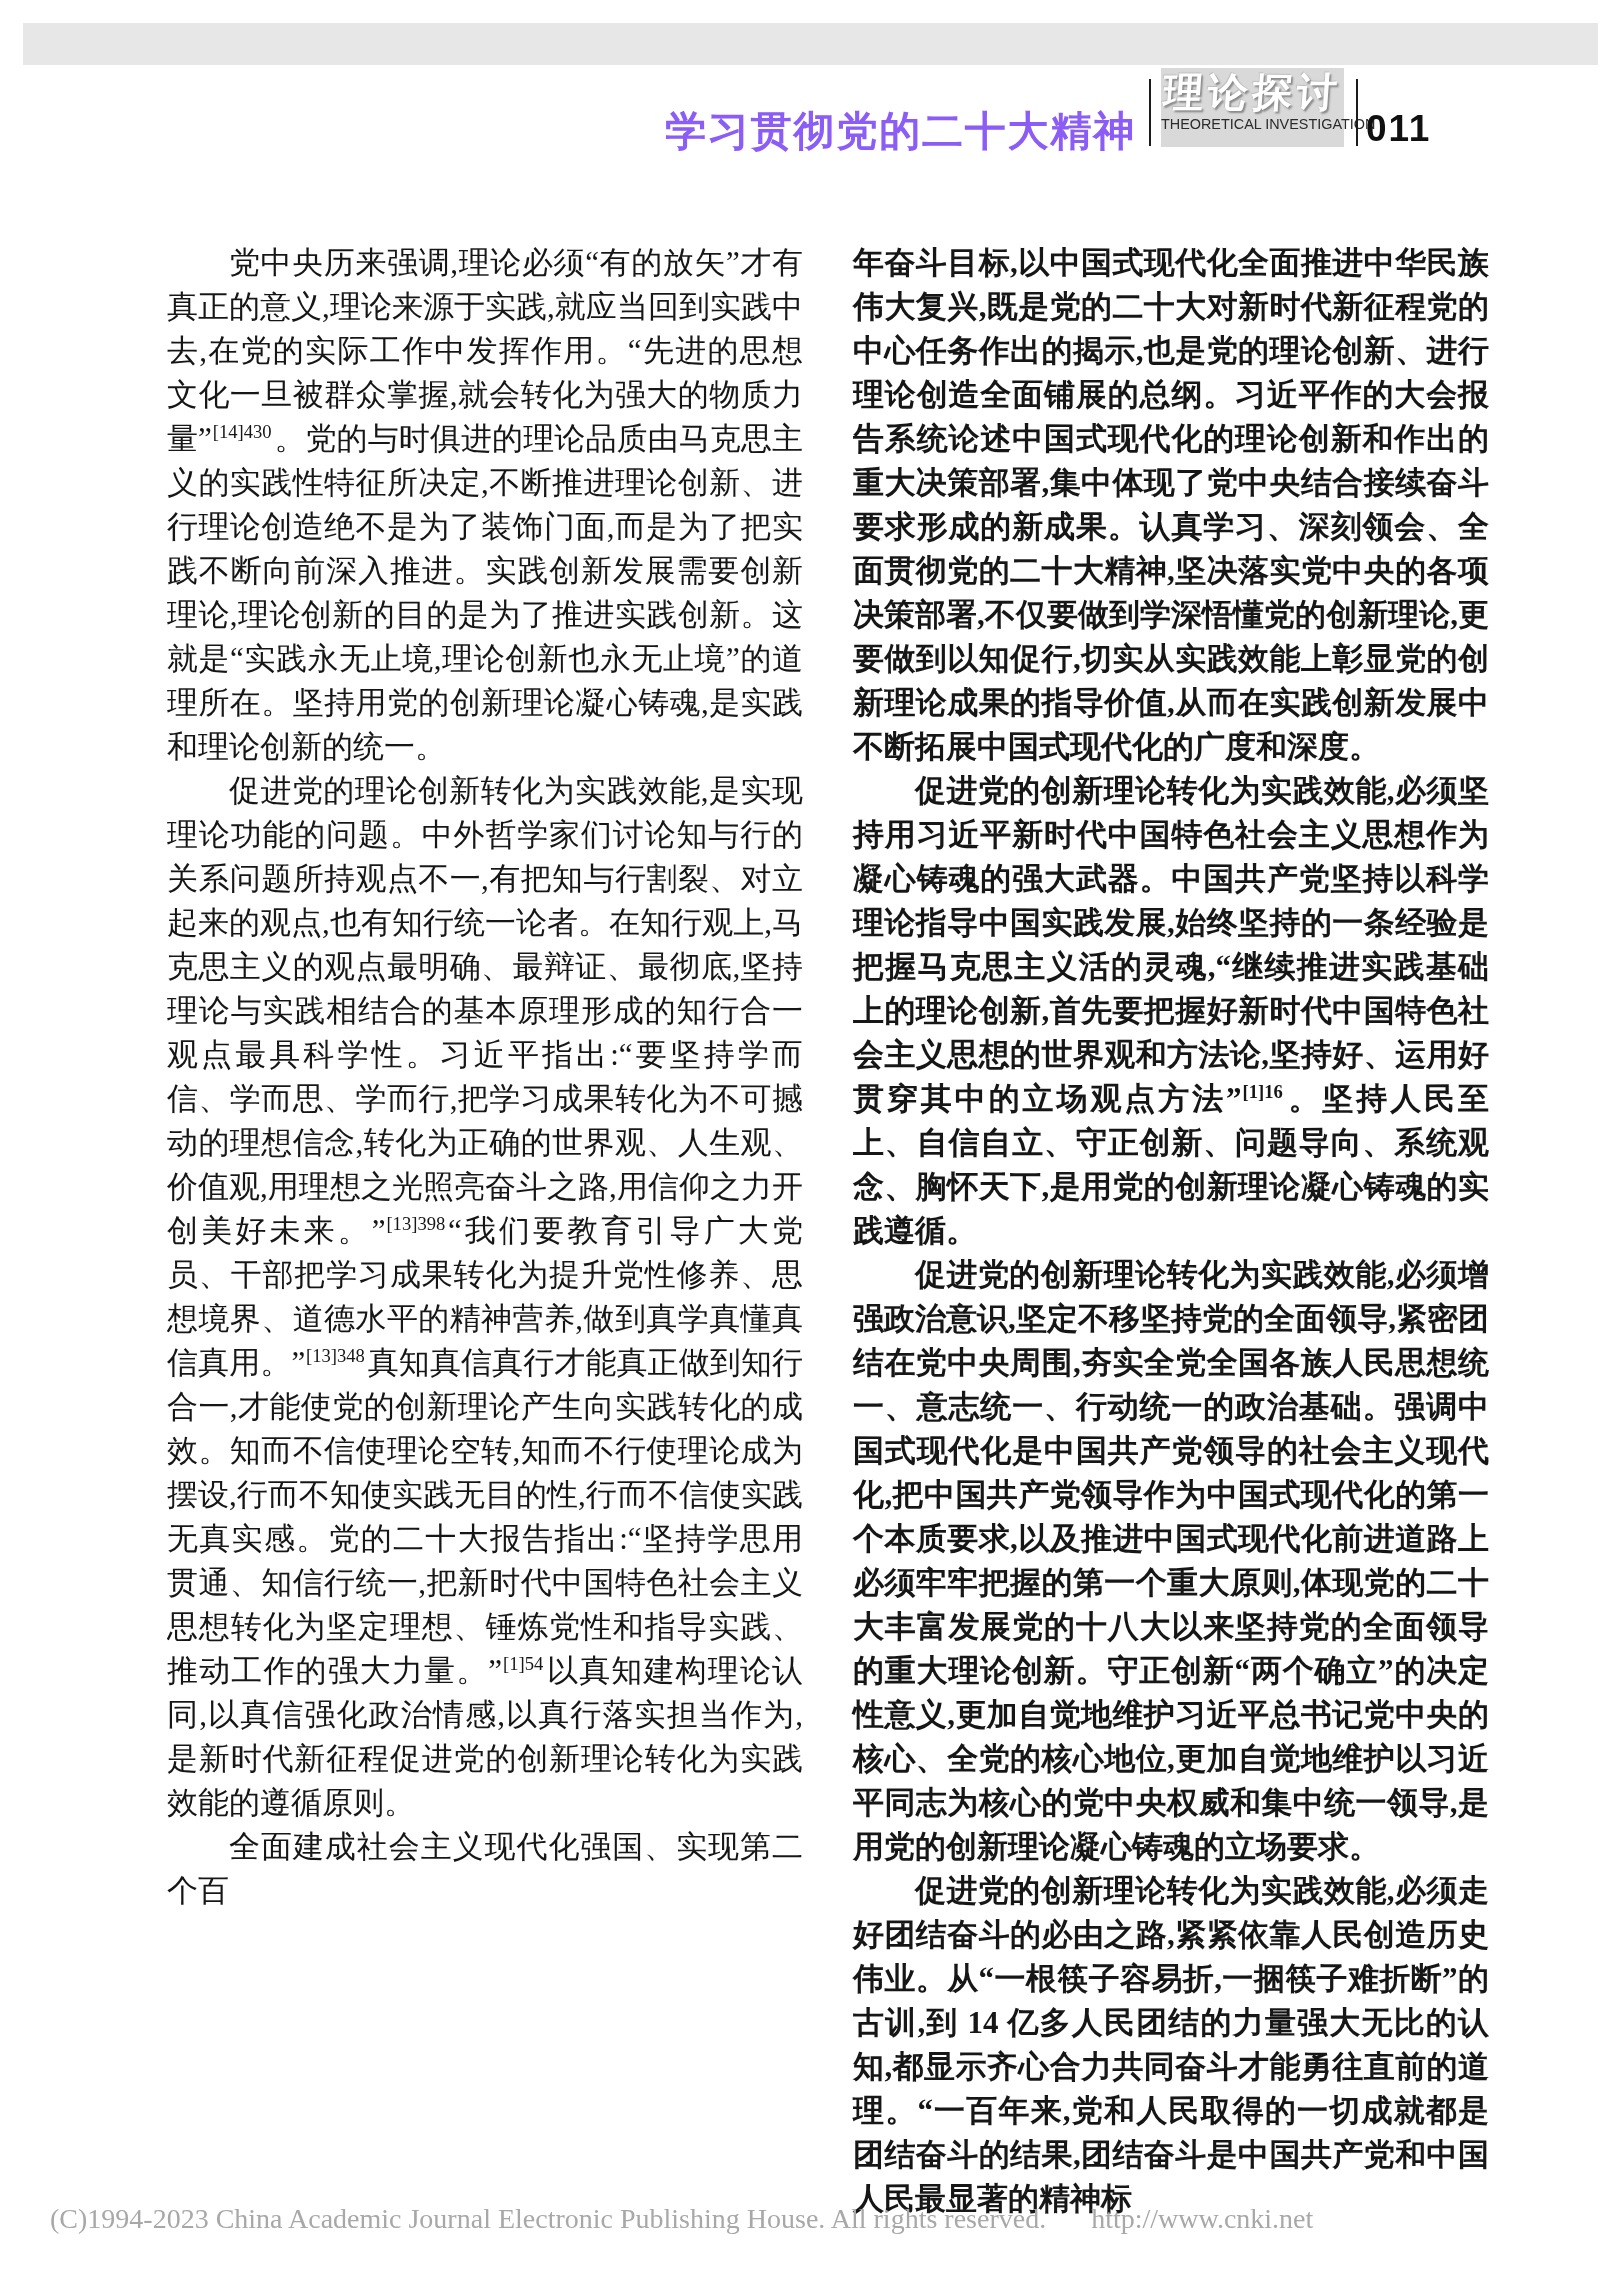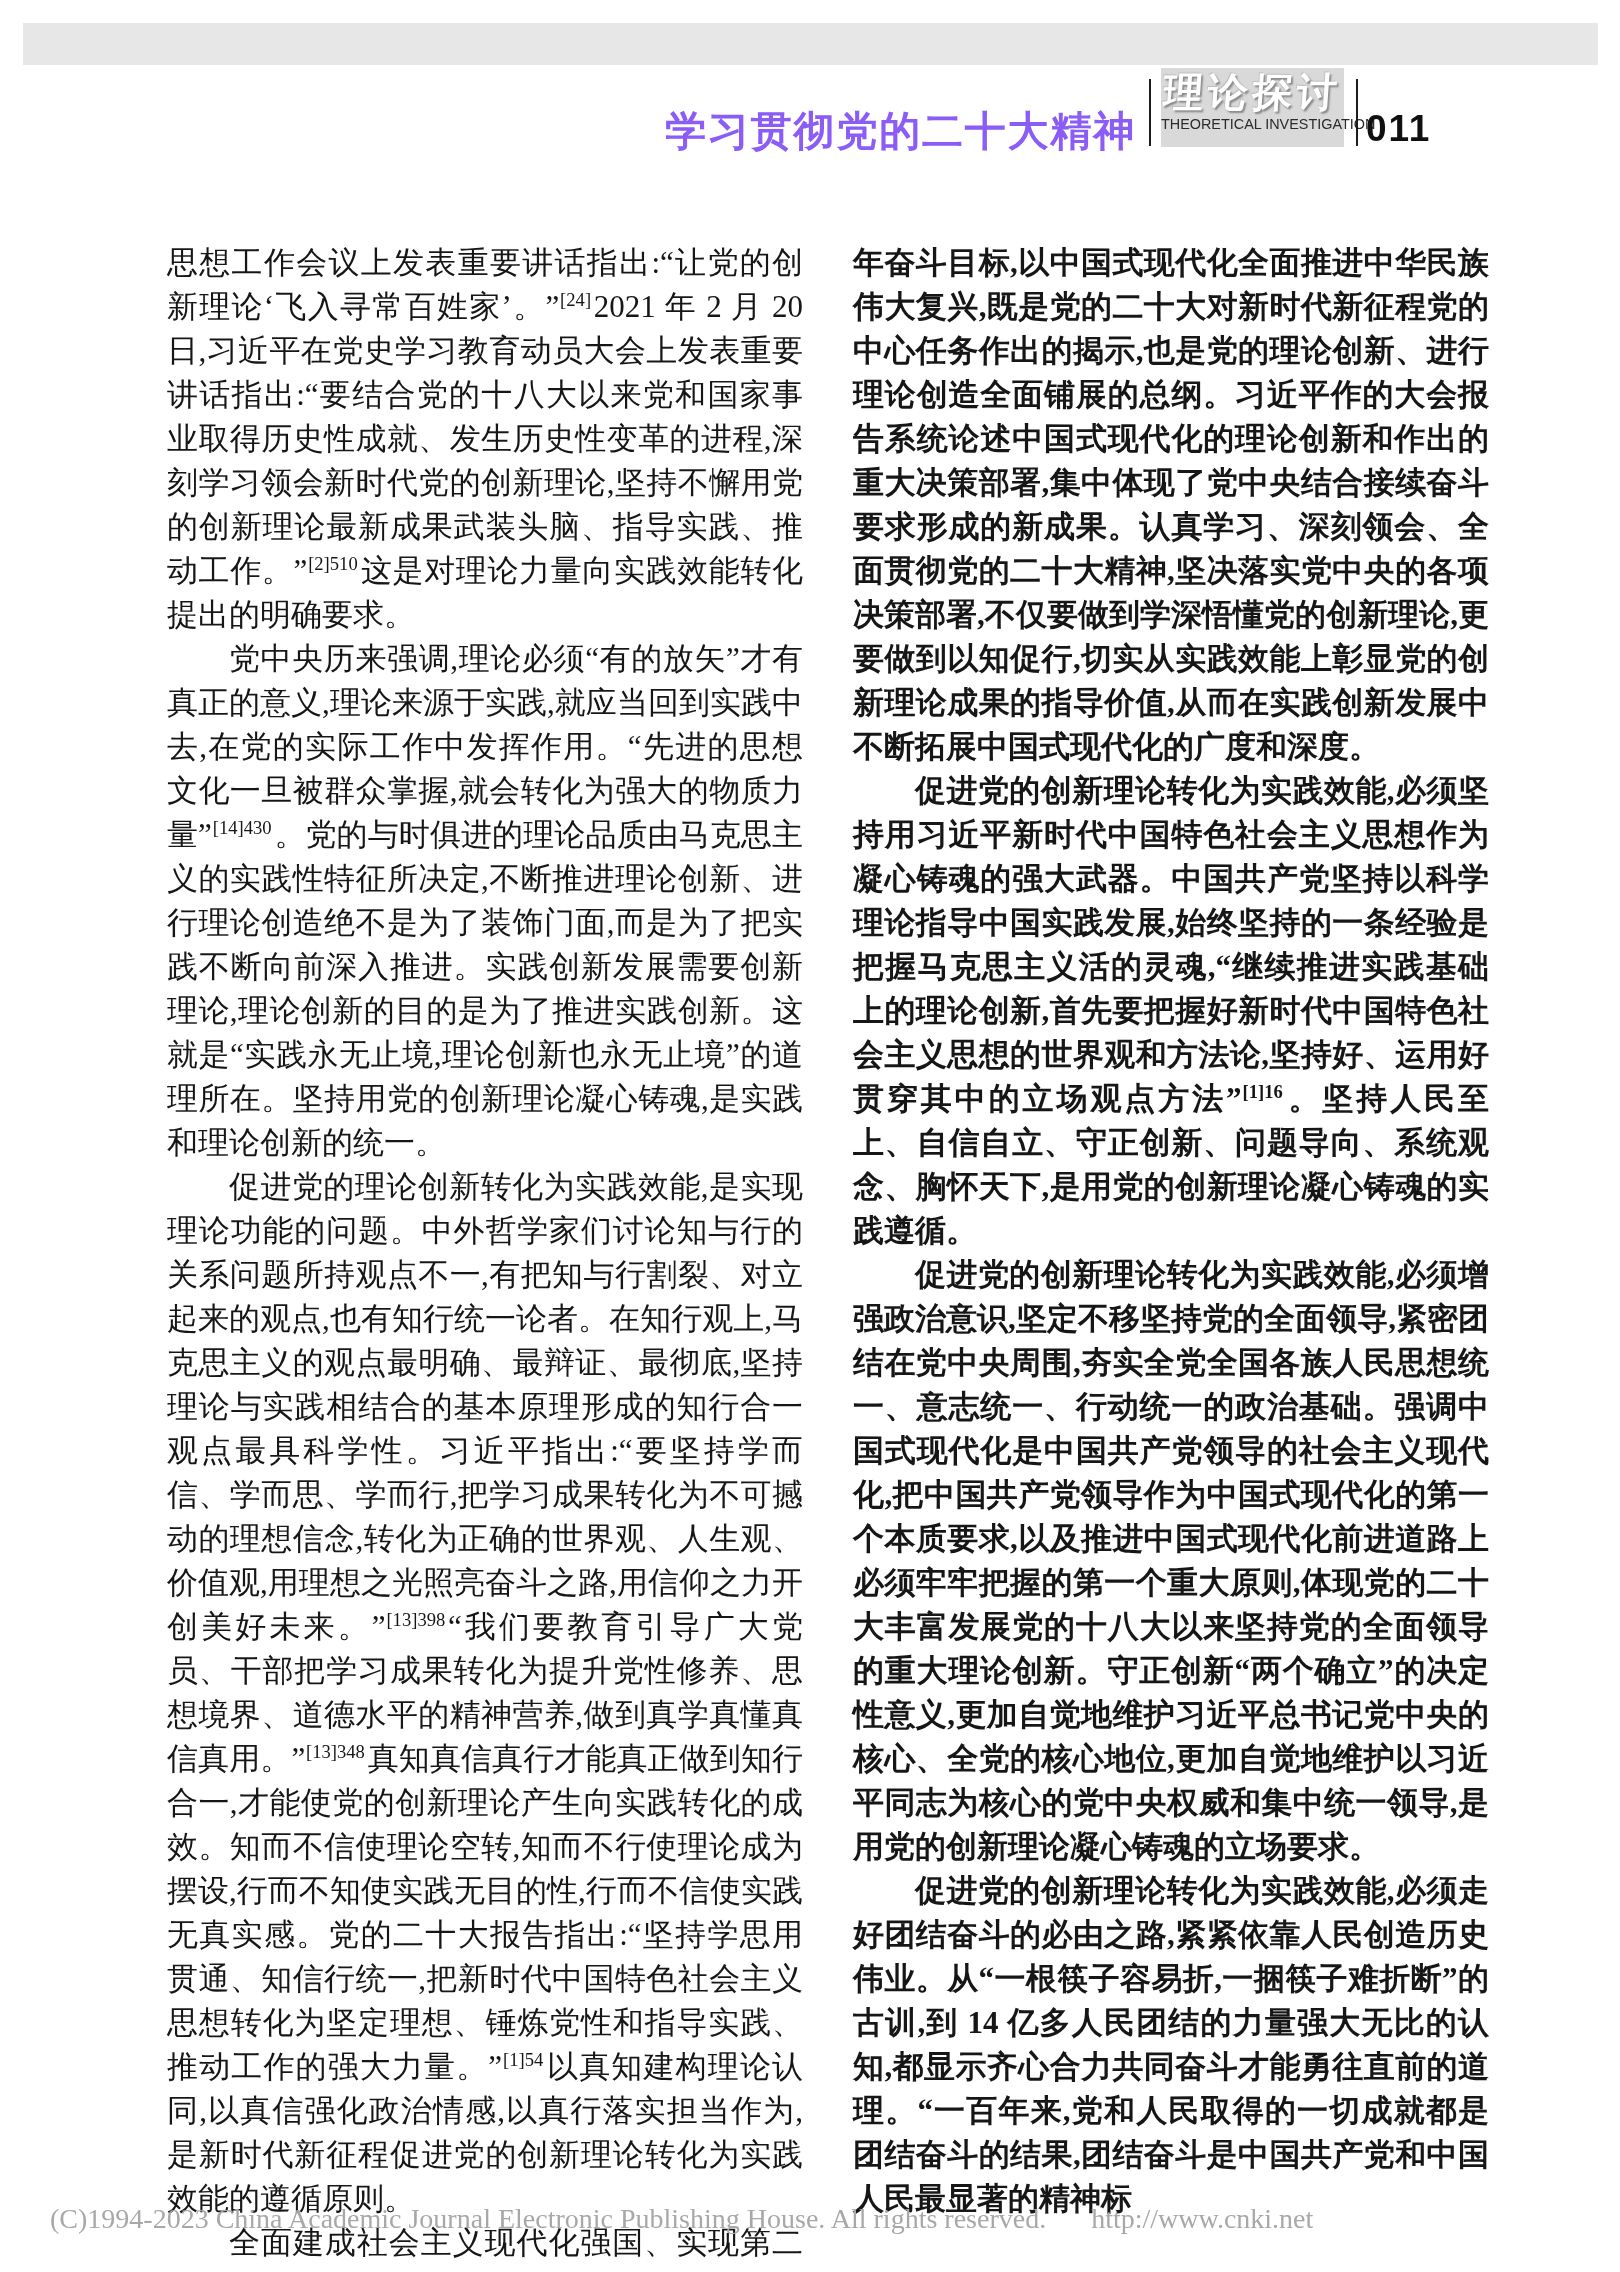--- a/index.html
+++ b/index.html
@@ -73,21 +73,20 @@
 <div class="logo-box">
   <span class="logo-cn">理论探讨</span>
   <span class="logo-en">THEORETICAL INVESTIGATION</span>
 </div>
 
 <div class="header-divider divider-2"></div>
 
 <div class="page-number">011</div>
 
 <div class="column col-left">
-    <p class="para">思想工作会议上发表重要讲话指出:“让党的创新理论‘飞入寻常百姓家’。”<sup>[24]</sup>2021 年 2 月 20 日,习近平在党史学习教育动员大会上发表重要讲话指出:“要结合党的十八大以来党和国家事业取得历史性成就、发生历史性变革的进程,深刻学习领会新时代党的创新理论,坚持不懈用党的创新理论最新成果武装头脑、指导实践、推动工作。”<sup>[2]510</sup>这是对理论力量向实践效能转化提出的明确要求。</p>
     <p class="para indent">党中央历来强调,理论必须“有的放矢”才有真正的意义,理论来源于实践,就应当回到实践中去,在党的实际工作中发挥作用。“先进的思想文化一旦被群众掌握,就会转化为强大的物质力量”<sup>[14]430</sup>。党的与时俱进的理论品质由马克思主义的实践性特征所决定,不断推进理论创新、进行理论创造绝不是为了装饰门面,而是为了把实践不断向前深入推进。实践创新发展需要创新理论,理论创新的目的是为了推进实践创新。这就是“实践永无止境,理论创新也永无止境”的道理所在。坚持用党的创新理论凝心铸魂,是实践和理论创新的统一。</p>
     <p class="para indent">促进党的理论创新转化为实践效能,是实现理论功能的问题。中外哲学家们讨论知与行的关系问题所持观点不一,有把知与行割裂、对立起来的观点,也有知行统一论者。在知行观上,马克思主义的观点最明确、最辩证、最彻底,坚持理论与实践相结合的基本原理形成的知行合一观点最具科学性。习近平指出:“要坚持学而信、学而思、学而行,把学习成果转化为不可撼动的理想信念,转化为正确的世界观、人生观、价值观,用理想之光照亮奋斗之路,用信仰之力开创美好未来。”<sup>[13]398</sup>“我们要教育引导广大党员、干部把学习成果转化为提升党性修养、思想境界、道德水平的精神营养,做到真学真懂真信真用。”<sup>[13]348</sup>真知真信真行才能真正做到知行合一,才能使党的创新理论产生向实践转化的成效。知而不信使理论空转,知而不行使理论成为摆设,行而不知使实践无目的性,行而不信使实践无真实感。党的二十大报告指出:“坚持学思用贯通、知信行统一,把新时代中国特色社会主义思想转化为坚定理想、锤炼党性和指导实践、推动工作的强大力量。”<sup>[1]54</sup>以真知建构理论认同,以真信强化政治情感,以真行落实担当作为,是新时代新征程促进党的创新理论转化为实践效能的遵循原则。</p>
     <p class="para indent">全面建成社会主义现代化强国、实现第二个百</p>
   </div>
 
 <div class="column col-right">
     <p class="para">年奋斗目标,以中国式现代化全面推进中华民族伟大复兴,既是党的二十大对新时代新征程党的中心任务作出的揭示,也是党的理论创新、进行理论创造全面铺展的总纲。习近平作的大会报告系统论述中国式现代化的理论创新和作出的重大决策部署,集中体现了党中央结合接续奋斗要求形成的新成果。认真学习、深刻领会、全面贯彻党的二十大精神,坚决落实党中央的各项决策部署,不仅要做到学深悟懂党的创新理论,更要做到以知促行,切实从实践效能上彰显党的创新理论成果的指导价值,从而在实践创新发展中不断拓展中国式现代化的广度和深度。</p>
     <p class="para indent">促进党的创新理论转化为实践效能,必须坚持用习近平新时代中国特色社会主义思想作为凝心铸魂的强大武器。中国共产党坚持以科学理论指导中国实践发展,始终坚持的一条经验是把握马克思主义活的灵魂,“继续推进实践基础上的理论创新,首先要把握好新时代中国特色社会主义思想的世界观和方法论,坚持好、运用好贯穿其中的立场观点方法”<sup>[1]16</sup>。坚持人民至上、自信自立、守正创新、问题导向、系统观念、胸怀天下,是用党的创新理论凝心铸魂的实践遵循。</p>
     <p class="para indent">促进党的创新理论转化为实践效能,必须增强政治意识,坚定不移坚持党的全面领导,紧密团结在党中央周围,夯实全党全国各族人民思想统一、意志统一、行动统一的政治基础。强调中国式现代化是中国共产党领导的社会主义现代化,把中国共产党领导作为中国式现代化的第一个本质要求,以及推进中国式现代化前进道路上必须牢牢把握的第一个重大原则,体现党的二十大丰富发展党的十八大以来坚持党的全面领导的重大理论创新。守正创新“两个确立”的决定性意义,更加自觉地维护习近平总书记党中央的核心、全党的核心地位,更加自觉地维护以习近平同志为核心的党中央权威和集中统一领导,是用党的创新理论凝心铸魂的立场要求。</p>
     <p class="para indent">促进党的创新理论转化为实践效能,必须走好团结奋斗的必由之路,紧紧依靠人民创造历史伟业。从“一根筷子容易折,一捆筷子难折断”的古训,到 14 亿多人民团结的力量强大无比的认知,都显示齐心合力共同奋斗才能勇往直前的道理。“一百年来,党和人民取得的一切成就都是团结奋斗的结果,团结奋斗是中国共产党和中国人民最显著的精神标</p>

